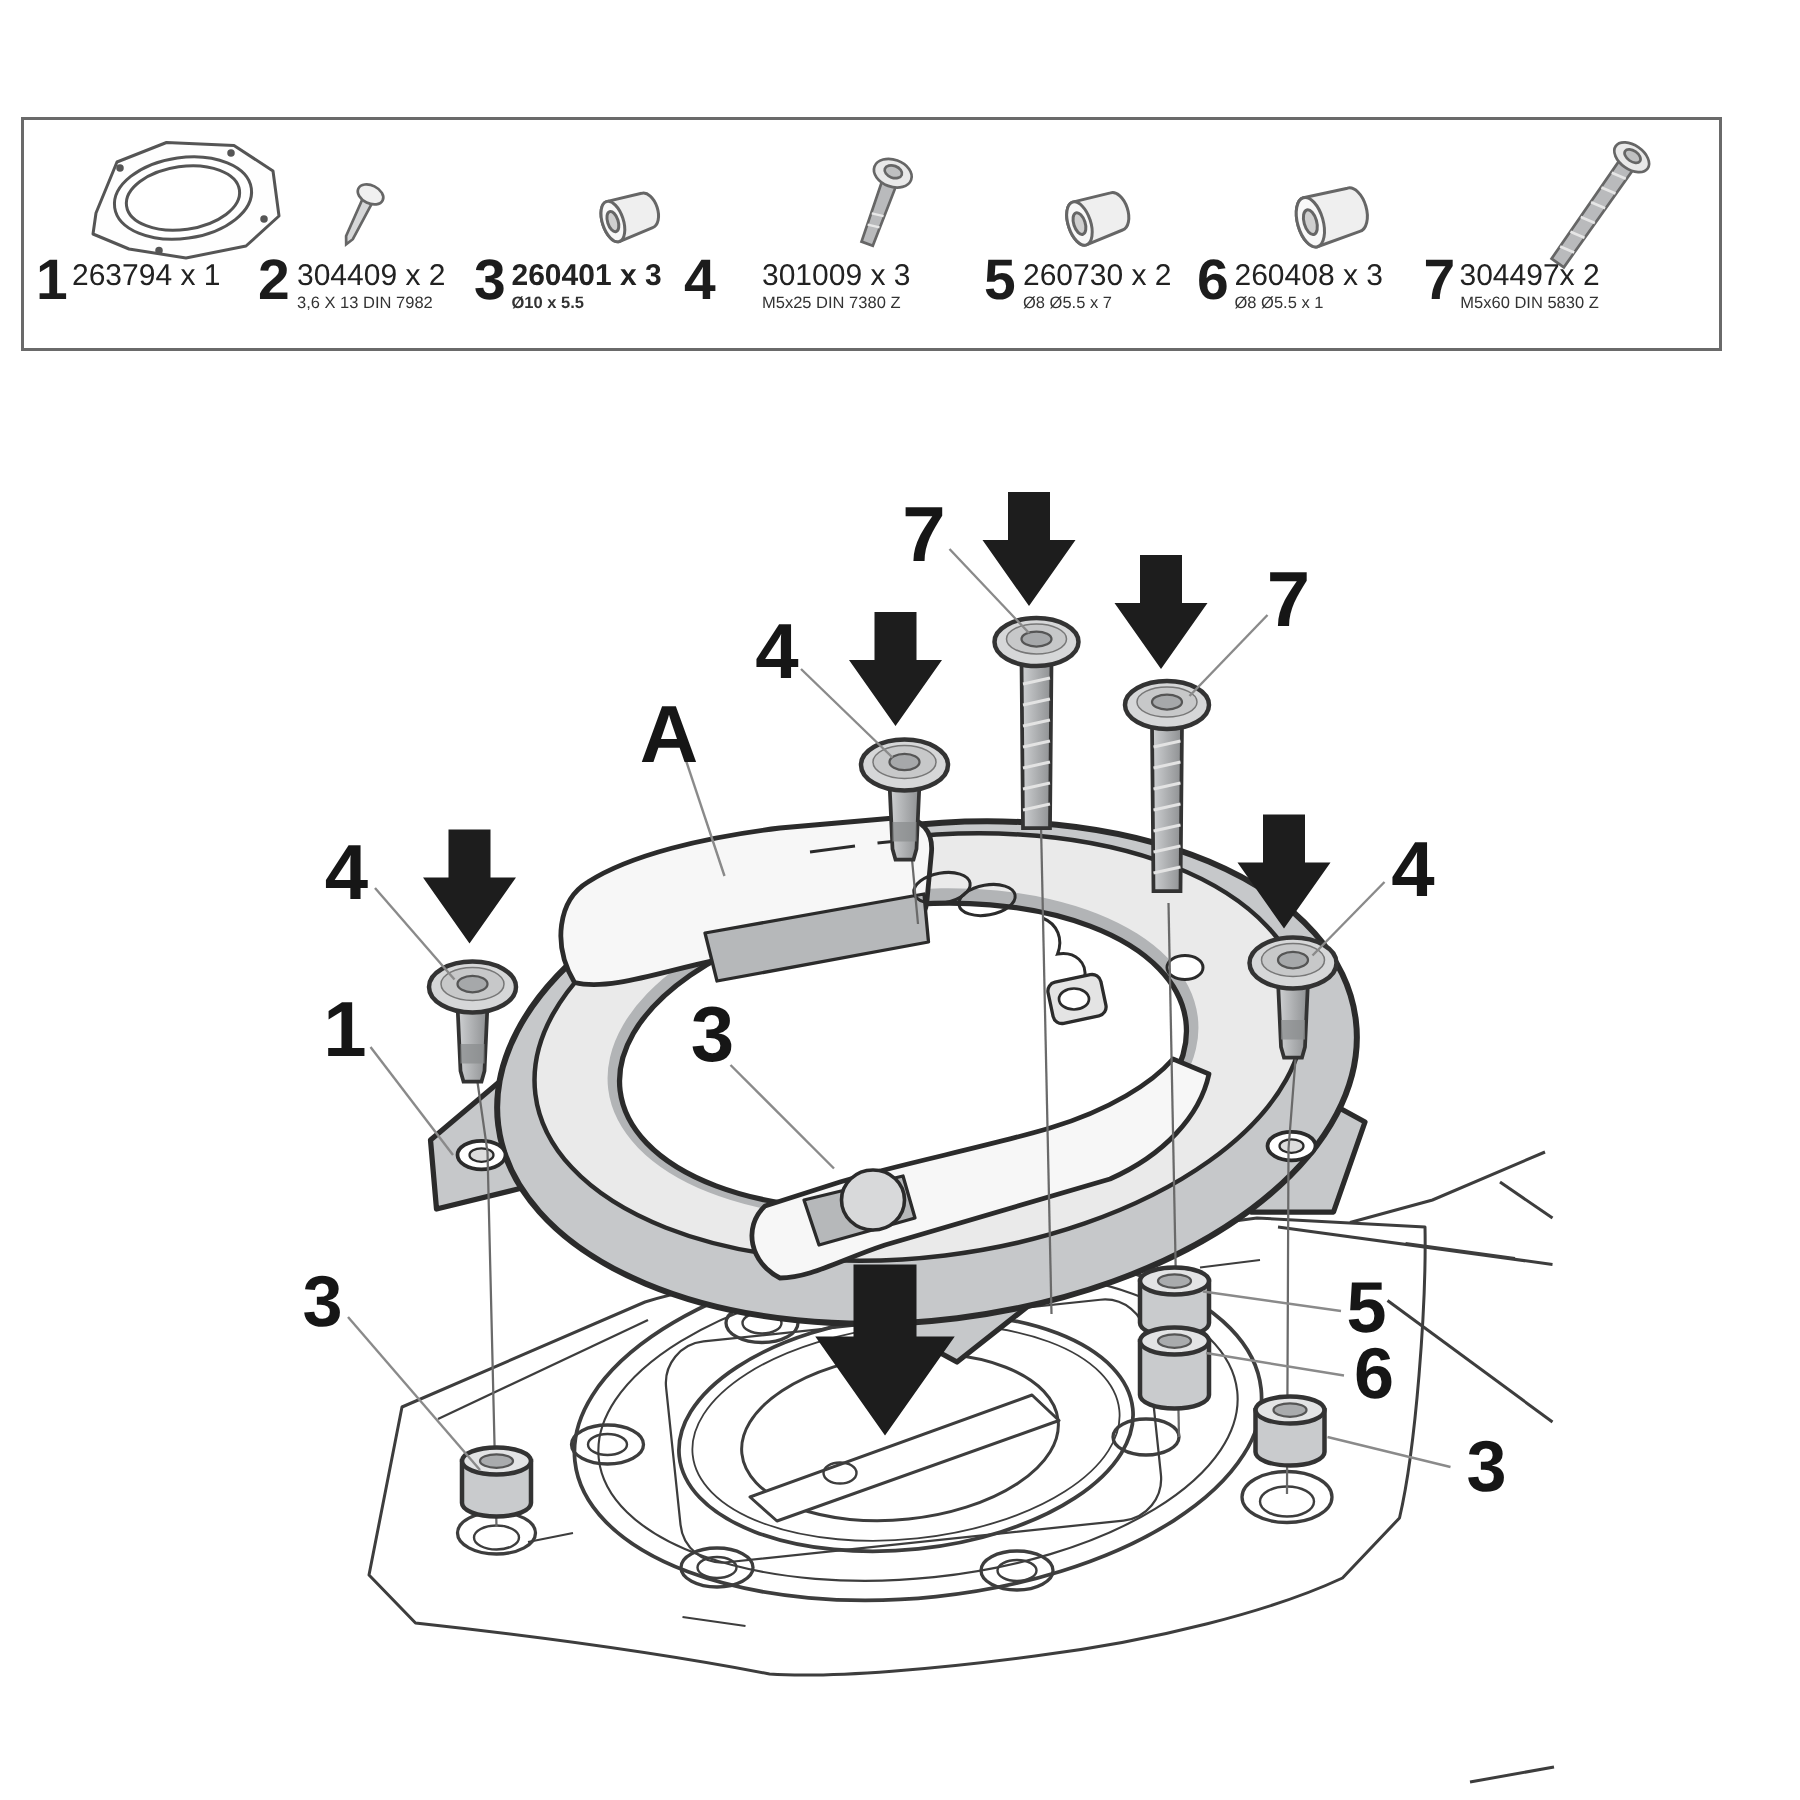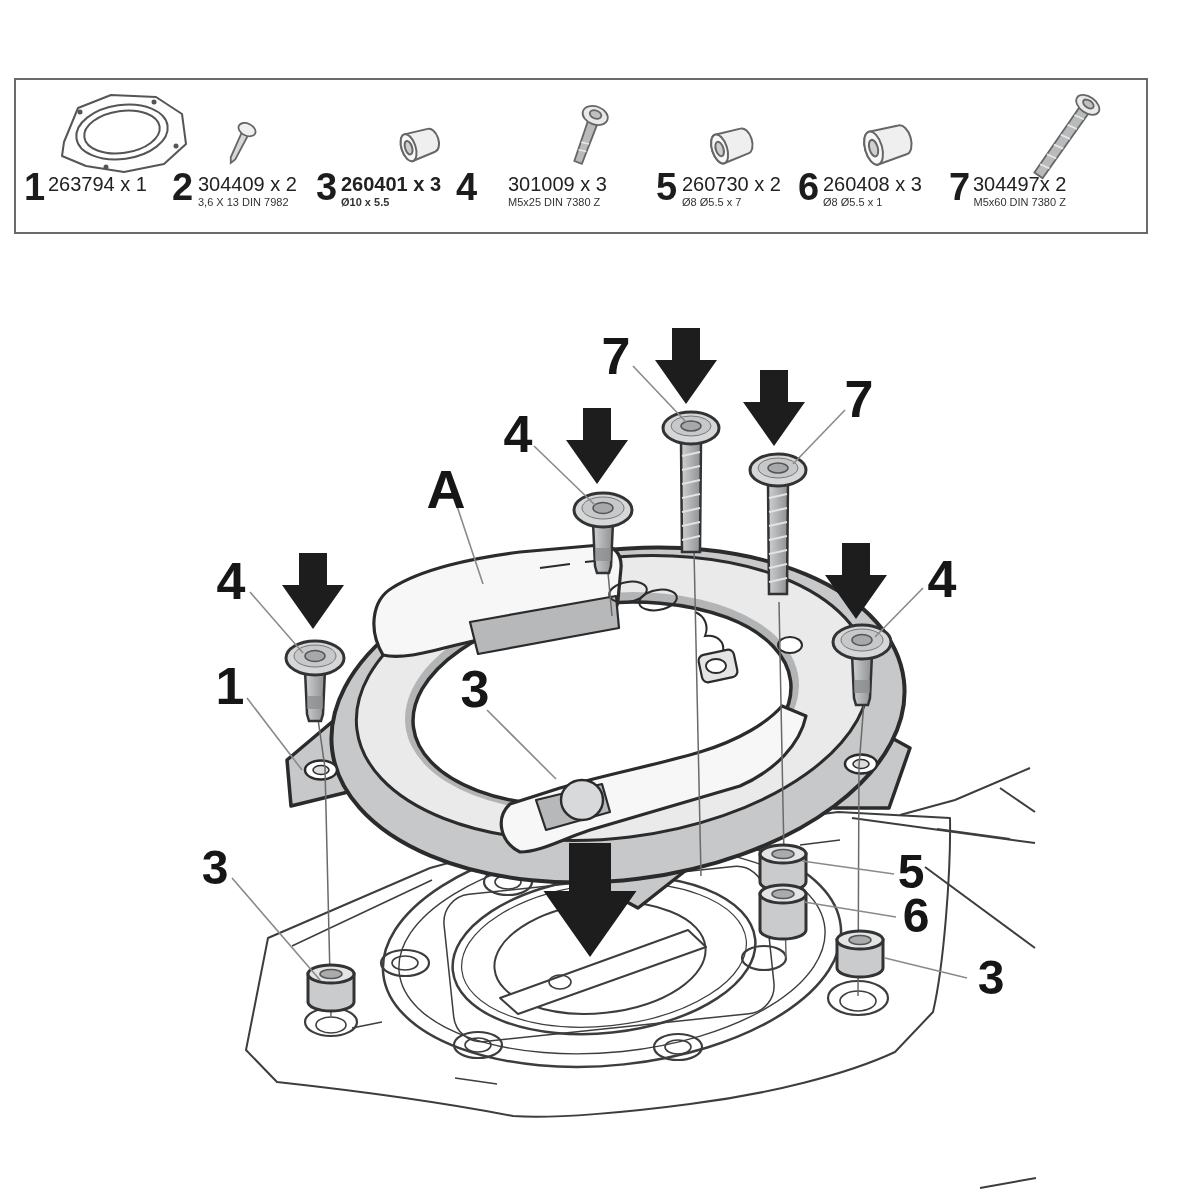--- a/index.html
+++ b/index.html
@@ -104,21 +104,21 @@
 
     <div class="leg-num" style="left:782px;">6</div>
     <div class="leg-text spec-right" style="left:807px;width:100px;">
       <div class="leg-code">260408 x 3</div>
       <div class="leg-spec">Ø8 Ø5.5 x 1</div>
     </div>
 
     <div class="leg-num" style="left:933px;">7</div>
     <div class="leg-text" style="left:957px;text-align:center;">
       <div class="leg-code">304497x 2</div>
-      <div class="leg-spec">M5x60 DIN 7380 Z</div>
+      <div class="leg-spec">M5x60 DIN 5830 Z</div>
     </div>
   </div>
 
   <svg width="1200" height="1200" viewBox="0 0 1200 1200" style="position:absolute;left:0;top:0;">
     <defs>
       <linearGradient id="gm" x1="0" y1="0" x2="1" y2="0">
         <stop offset="0" stop-color="#cfd1d3"></stop>
         <stop offset="0.5" stop-color="#aeb0b2"></stop>
         <stop offset="1" stop-color="#8e9092"></stop>
       </linearGradient>

